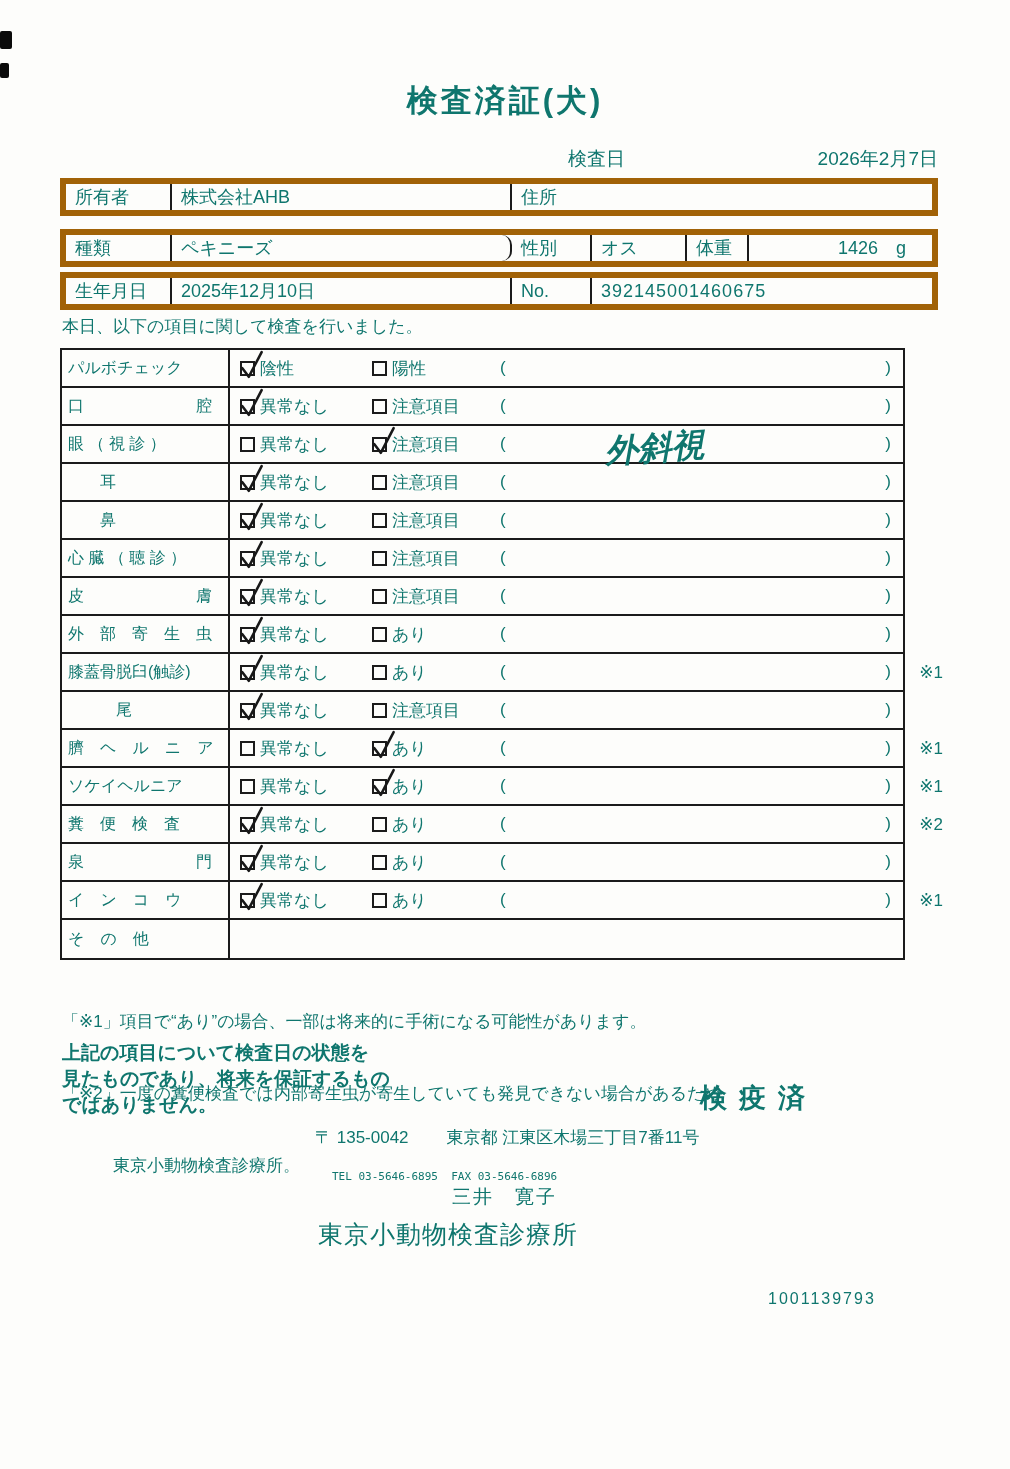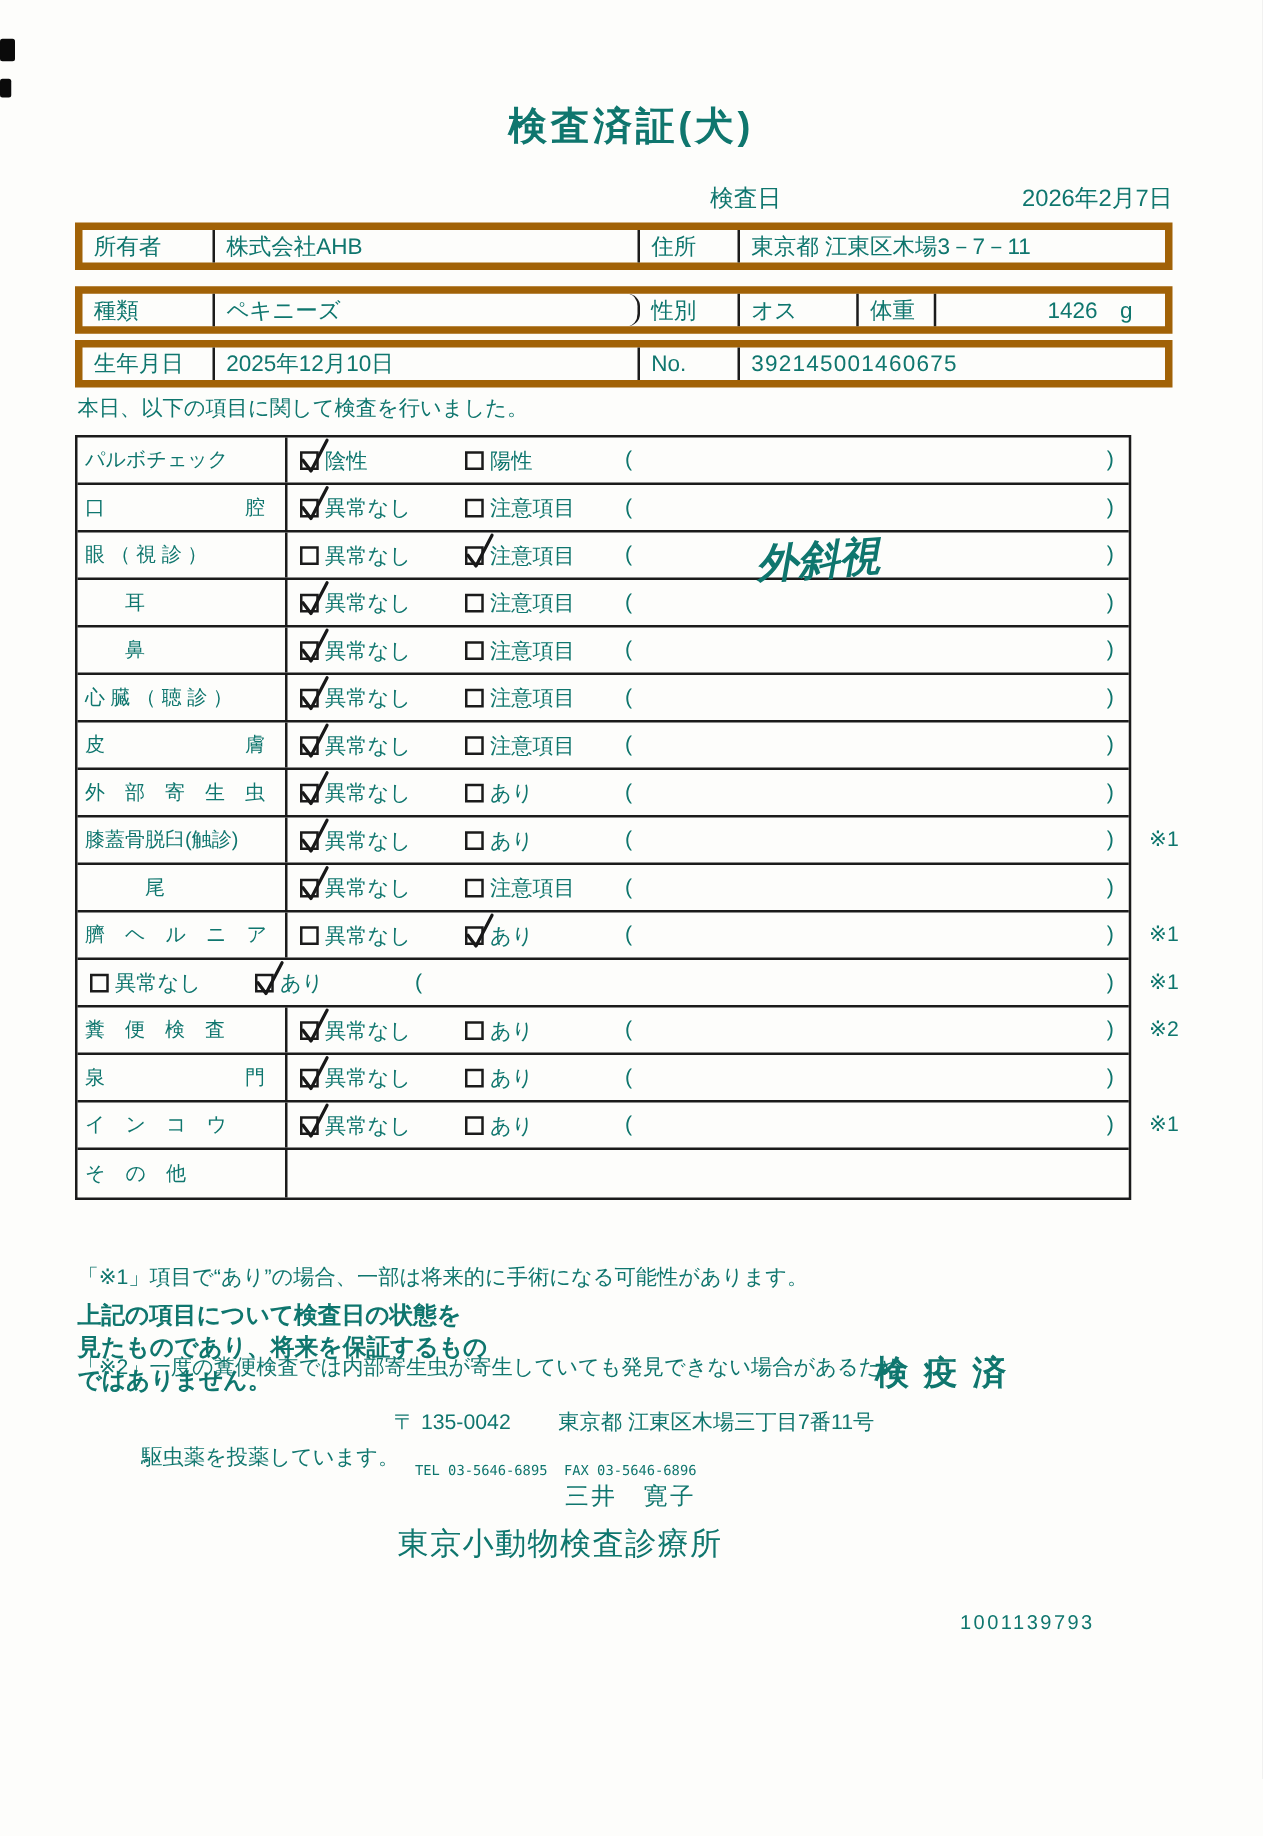--- a/index.html
+++ b/index.html
@@ -65,21 +65,20 @@
 
   <div class="abs date-line">
     <span>検査日</span>
     <span>2026年2月7日</span>
   </div>
 
   <div class="row-table" style="left:60px;top:178px;width:878px;height:38px;">
     <div class="cell" style="width:106px;">所有者</div>
     <div class="cell" style="width:340px;">株式会社AHB</div>
     <div class="cell" style="width:80px;">住所</div>
-    <div class="cell" style="flex:1;">東京都 江東区木場3－7－11</div>
   </div>
 
   <div class="row-table" style="left:60px;top:229px;width:878px;height:38px;">
     <div class="cell" style="width:106px;">種類</div>
     <div class="cell" style="width:340px;border-radius:10px;">ペキニーズ</div>
     <div class="cell" style="width:80px;">性別</div>
     <div class="cell" style="width:95px;">オス</div>
     <div class="cell" style="width:62px;">体重</div>
     <div class="cell weight" style="flex:1;">
       <span>1426</span>
@@ -325,20 +324,21 @@
             <span>あり</span>
           </span>
           <span class="paren">
             <span>(</span>
             <span>)</span>
           </span>
         </div>
         <span class="cl-mark">※1</span>
       </div>
       <div class="cl-row">
+        <div class="cl-label">ソケイヘルニア</div>
         <div class="cl-content">
           <span class="cl-opt o1">
             <span class="checkbox"></span>
             <span>異常なし</span>
           </span>
           <span class="cl-opt o2">
             <span class="checkbox">
               <svg viewBox="0 0 22 28">
                 <path d="M2 17 L8 25 L20 2"></path>
               </svg>
@@ -419,21 +419,21 @@
       </div>
       <div class="cl-row">
         <div class="cl-label">そ　の　他</div>
         <div class="cl-content"></div>
       </div>
     </div>
 
   <div class="abs notes">
     <div>「※1」項目で“あり”の場合、一部は将来的に手術になる可能性があります。</div>
     <div>「※2」一度の糞便検査では内部寄生虫が寄生していても発見できない場合があるため</div>
-    <div>　　　駆虫薬を投薬しています。</div>
+    <div>　　　東京小動物検査診療所。</div>
   </div>
 
   <div class="abs disclaimer">
     <div>上記の項目について検査日の状態を</div>
     <div>見たものであり、将来を保証するもの</div>
     <div>ではありません。</div>
   </div>
 
   <div class="abs stamp">検疫済</div>
 

